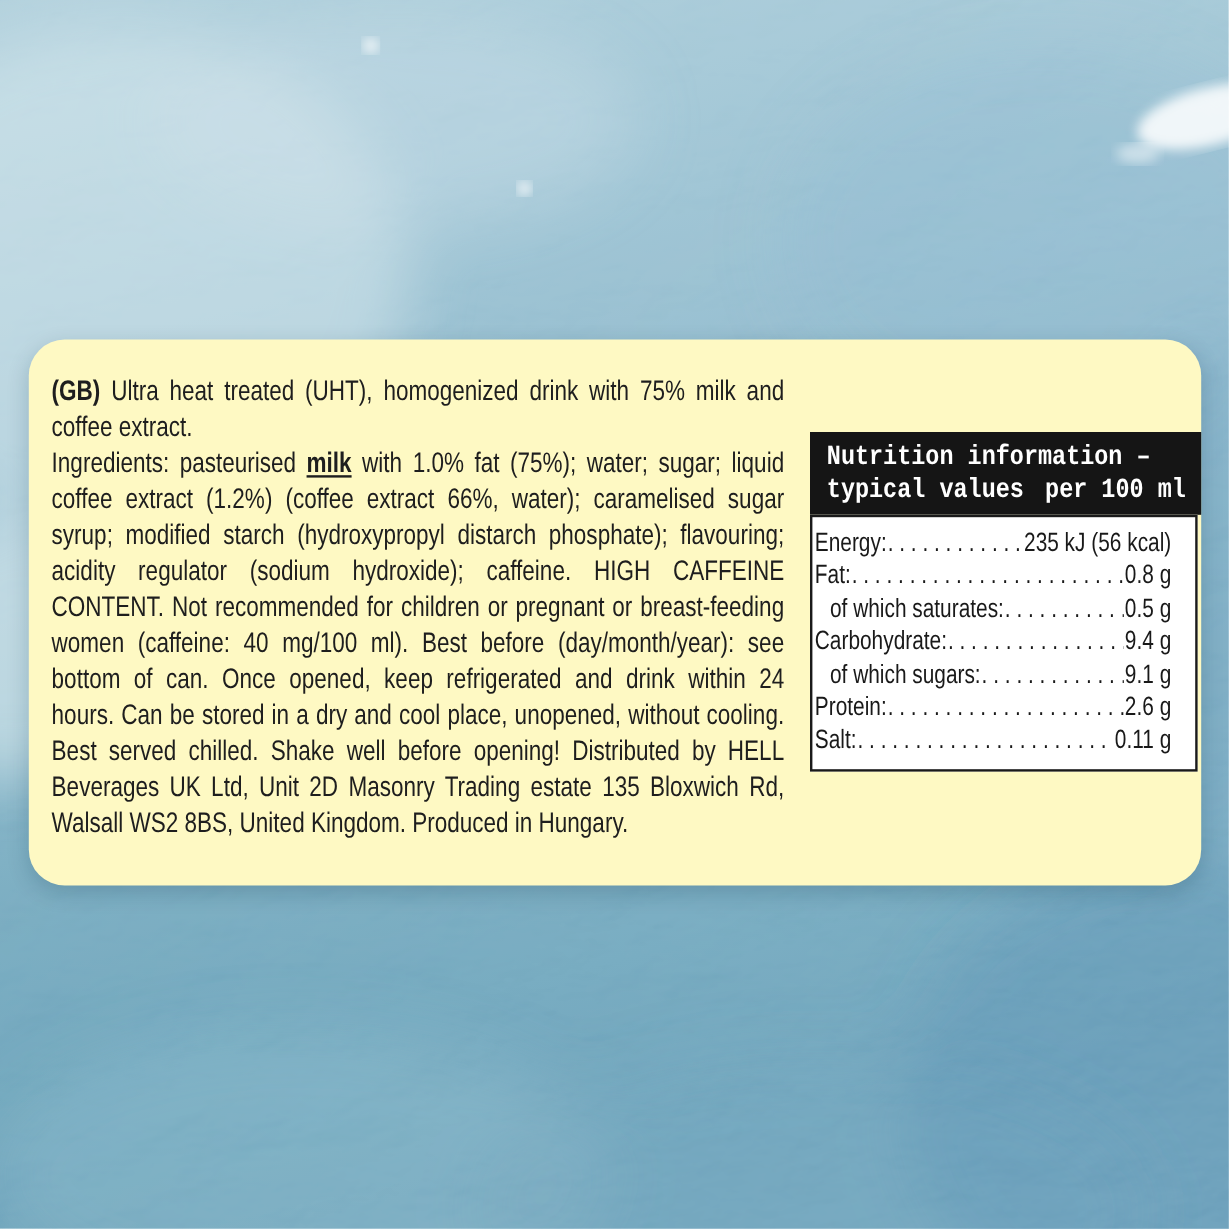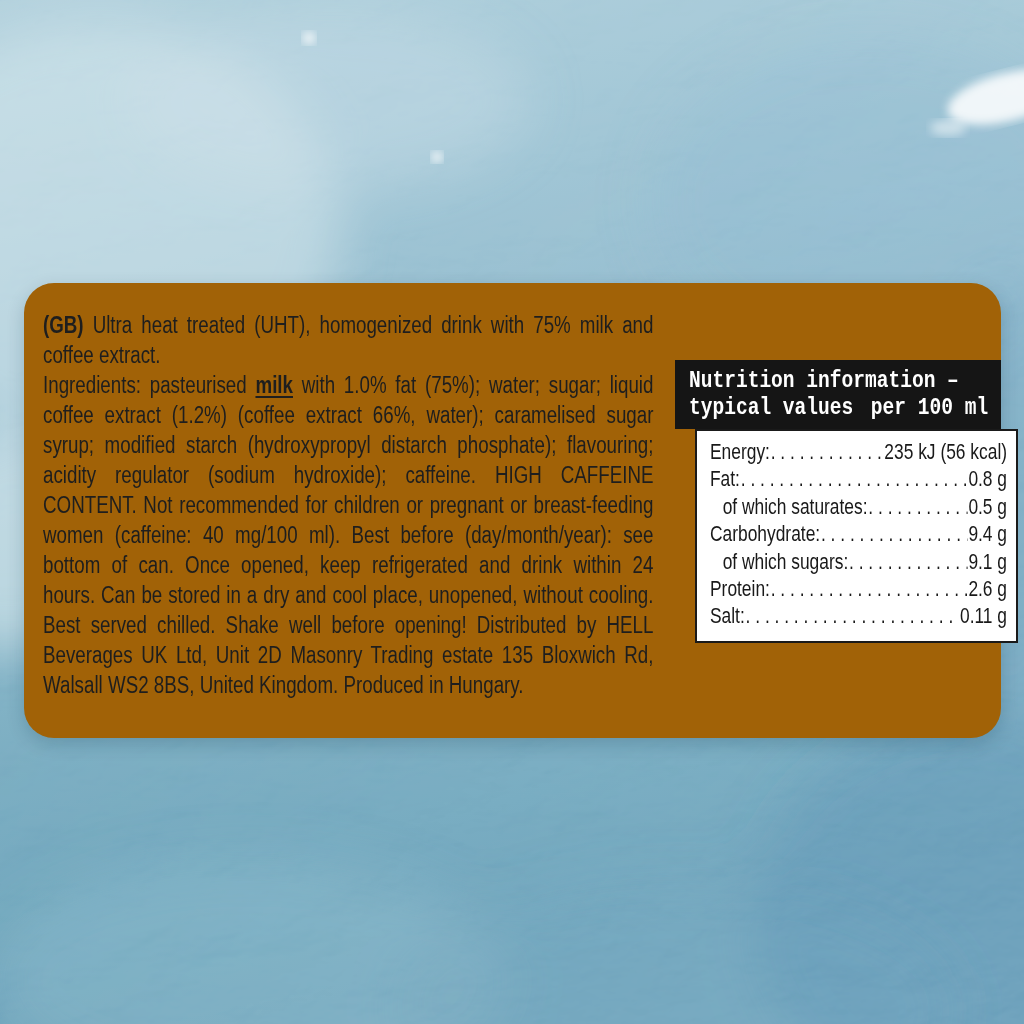--- a/index.html
+++ b/index.html
@@ -7,21 +7,21 @@
     width:1024px;height:1024px;overflow:hidden;
     font-family:"Liberation Sans","DejaVu Sans",sans-serif;
   }
   .stage{position:relative;width:1024px;height:1024px;}
   .water{position:absolute;left:0;top:0;width:1024px;height:1024px;display:block;}
   .soft{mix-blend-mode:soft-light;}
 
   
   .label{
     position:absolute;left:24px;top:283px;width:977px;height:455px;
-    background:#a16207;border-radius:30px;
+    background:#fef9c3;border-radius:30px;
     box-shadow:0 6px 18px rgba(12,52,76,.20);
   }
 
   
   .para{
     position:absolute;left:19px;top:27px;width:765px;
     transform:scaleX(0.798);transform-origin:0 0;
     font-size:23.5px;line-height:30px;color:#1e1e1e;
   }
   .tline{height:30px;text-align:justify;text-align-last:justify;white-space:normal;}
@@ -35,21 +35,21 @@
     background:#151515;color:#ffffff;height:69px;box-sizing:border-box;
     padding:8px 13px 0 14px;overflow:hidden;font-family:Liberation Mono, monospace;
   }
   .nhead-inner{
     width:352px;transform:scaleX(0.85);transform-origin:0 0;
     font-weight:bold;font-size:23px;line-height:26.5px;white-space:nowrap;
   }
   .nh2{display:flex;justify-content:space-between;}
   .ntable{
     width:323px;height:214px;box-sizing:border-box;background:#ffffff;
-    border:2.5px solid #1a1a1a;padding:7px 9px 6px 13px;overflow:hidden;margin-left:20px;
+    border:2.5px solid #1a1a1a;padding:7px 9px 6px 2px;overflow:hidden;
   }
   .ntable-inner{
     width:376px;transform:scaleX(0.79);transform-origin:0 0;
     font-size:22px;color:#191919;
   }
   .nrow{display:flex;align-items:baseline;height:27.4px;line-height:27.4px;white-space:nowrap;}
   .nrow.indent .nlab{padding-left:16px;}
   .nlab{flex:none;}
   .nval{flex:none;}
   .leader{flex:1 1 auto;overflow:hidden;margin:0 1px;}

